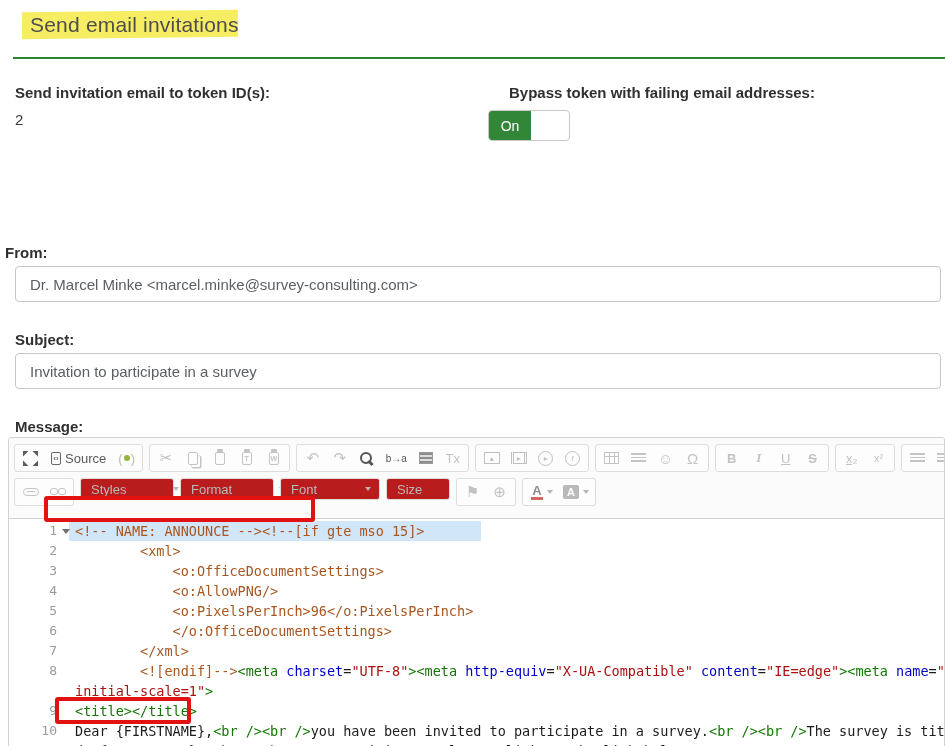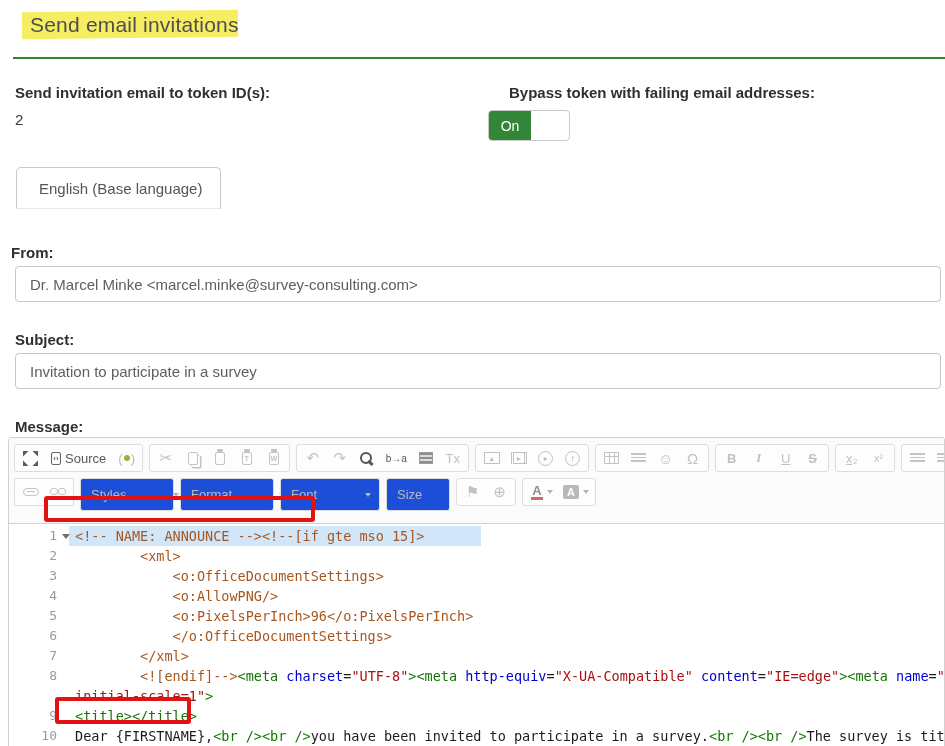--- a/index.html
+++ b/index.html
@@ -85,21 +85,21 @@
   .i-link::after { content:""; position:absolute; left:3px; right:3px; top:1.5px; height:1.5px; background:#c4c4c4; }
   .i-unlink { width:16px; height:8px; position:relative; }
   .i-unlink::before, .i-unlink::after { content:""; position:absolute; top:0; width:6px; height:5px;
     border:1.5px solid #c4c4c4; border-radius:3px; }
   .i-unlink::before { left:0; } .i-unlink::after { right:0; }
   .a-color { font-weight:700; font-size:13px; color:#8f8f8f; border-bottom:3px solid #d06a60;
     line-height:13px; padding:0 1px; }
   .a-bg { font-weight:700; font-size:11px; color:#fff; background:#b9b9b9; border-radius:2px; padding:1px 4px; }
   .caret { width:0; height:0; border-left:3.5px solid transparent; border-right:3.5px solid transparent;
     border-top:4px solid #b5b5b5; margin-left:4px; }
-  .dd { height:33px; border:1px solid #ddd; border-radius:3px; background:#1d4ed8; flex:none;
+  .dd { height:22px; border:1px solid #ddd; border-radius:3px; background:#b91c1c; flex:none;
     display:flex; align-items:center; justify-content:space-between; padding:0 8px 0 10px;
     font-size:13px; color:#b9b9b9; cursor:pointer;gap:43px; }
 
   
   #code { position:relative; font-family:"DejaVu Sans Mono", monospace; font-size:13.5px;
     padding-top:2px; background:#fff; cursor:text; }
   .crow { position:relative; height:20px; line-height:20px; white-space:pre; }
   .crow.sel::before { content:""; position:absolute; left:60px; width:412px; top:0; bottom:0;
     background:#d2e6f9; }
   .ln { position:absolute; left:0; width:48px; text-align:right; color:#9a9a9a; font-size:13px; }
@@ -124,25 +124,22 @@
   <div class="green-rule"></div>
 
   <div class="flabel" style="left:15px; top:84px;">Send invitation email to token ID(s):</div>
   <div class="fvalue" style="left:15px; top:111px;">2</div>
 
   <div class="flabel" style="left:509px; top:84px;">Bypass token with failing email addresses:</div>
   <div id="toggle">
     <div class="on">On</div>
   </div>
 
-  <div id="lang-tab">
-    <span>English (Base language)</span>
-  </div>
-
-  <div class="flabel" style="left:11px; top:244px;">From:</div>
+
+  <div class="flabel" style="left:5px; top:244px;">From:</div>
   <input class="txt" style="top: 266px;" readonly="" value="Dr. Marcel Minke &lt;marcel.minke@survey-consulting.com&gt;">
 
   <div class="flabel" style="left:15px; top:331px;">Subject:</div>
   <input class="txt" style="top: 353px;" readonly="" value="Invitation to participate in a survey">
 
   <div class="flabel" style="left:15px; top:418px;">Message:</div>
 
   <div id="editor">
     <div id="tbar">
       <div class="trow" id="trow1">

